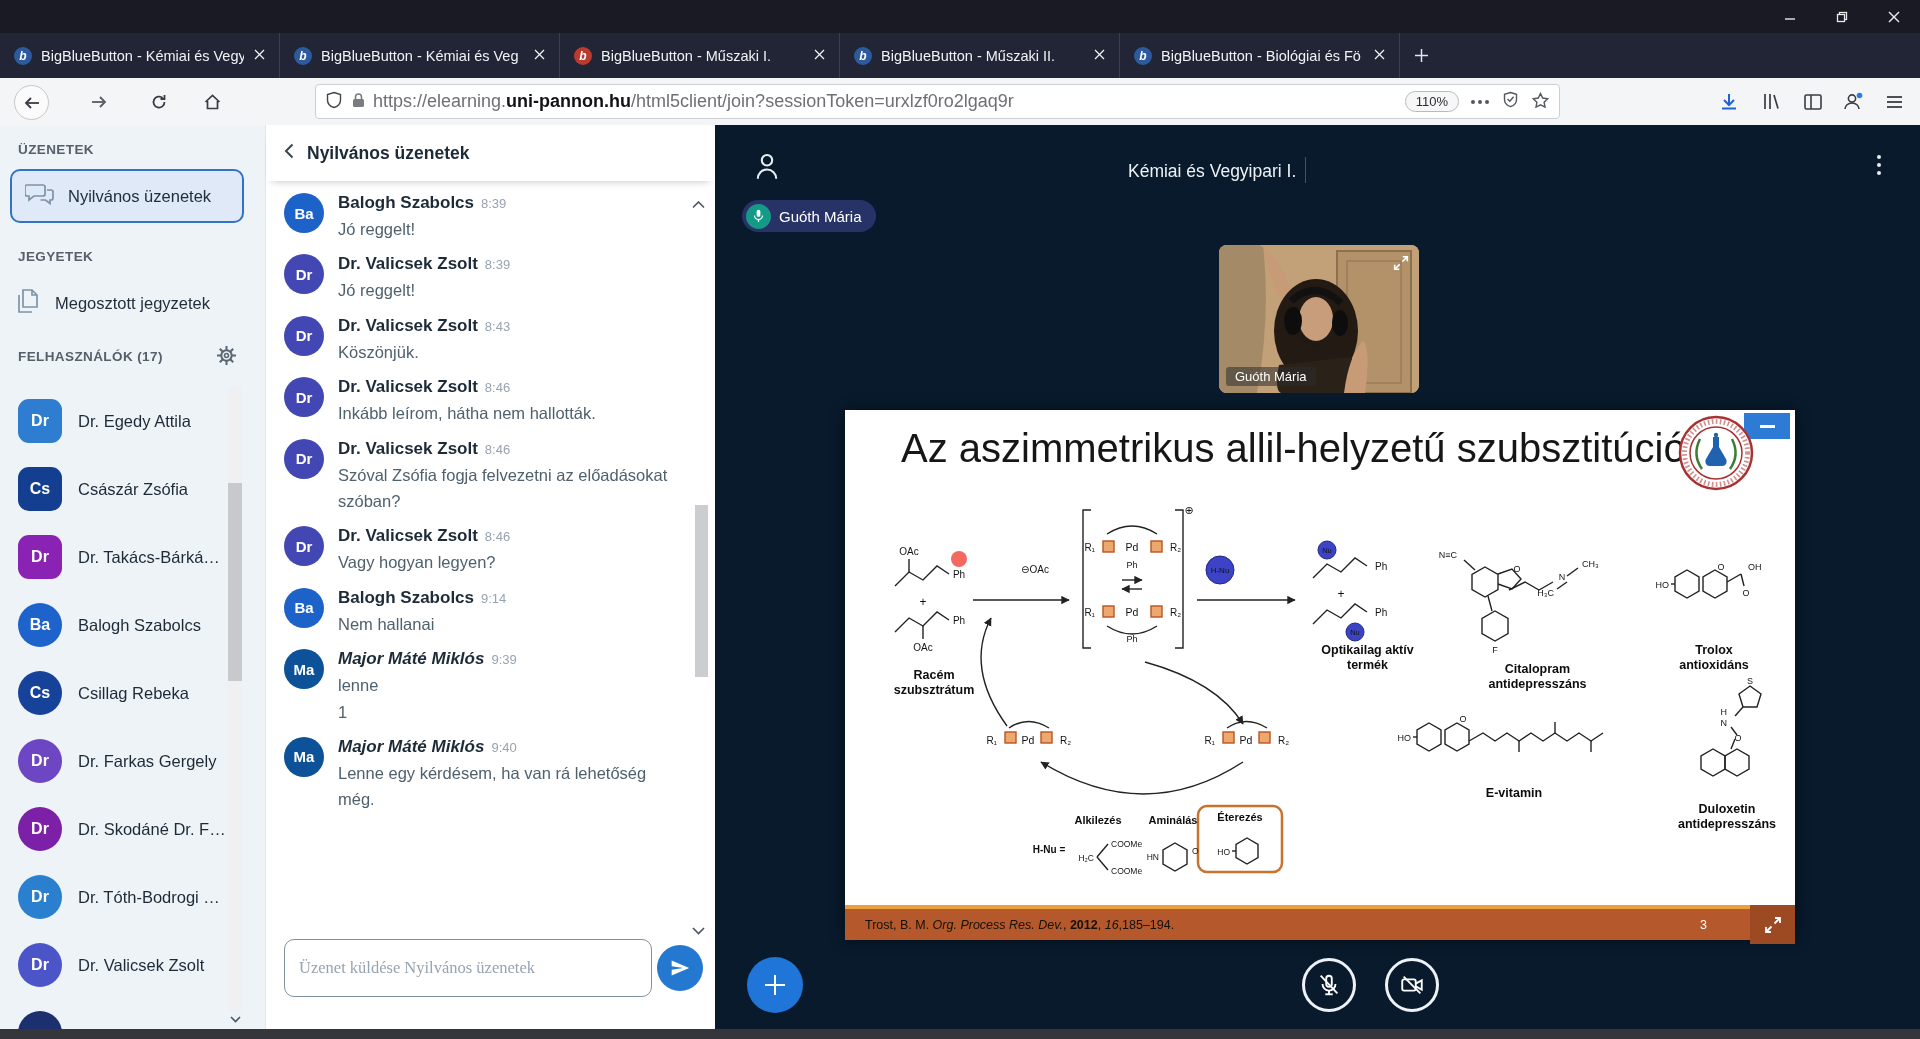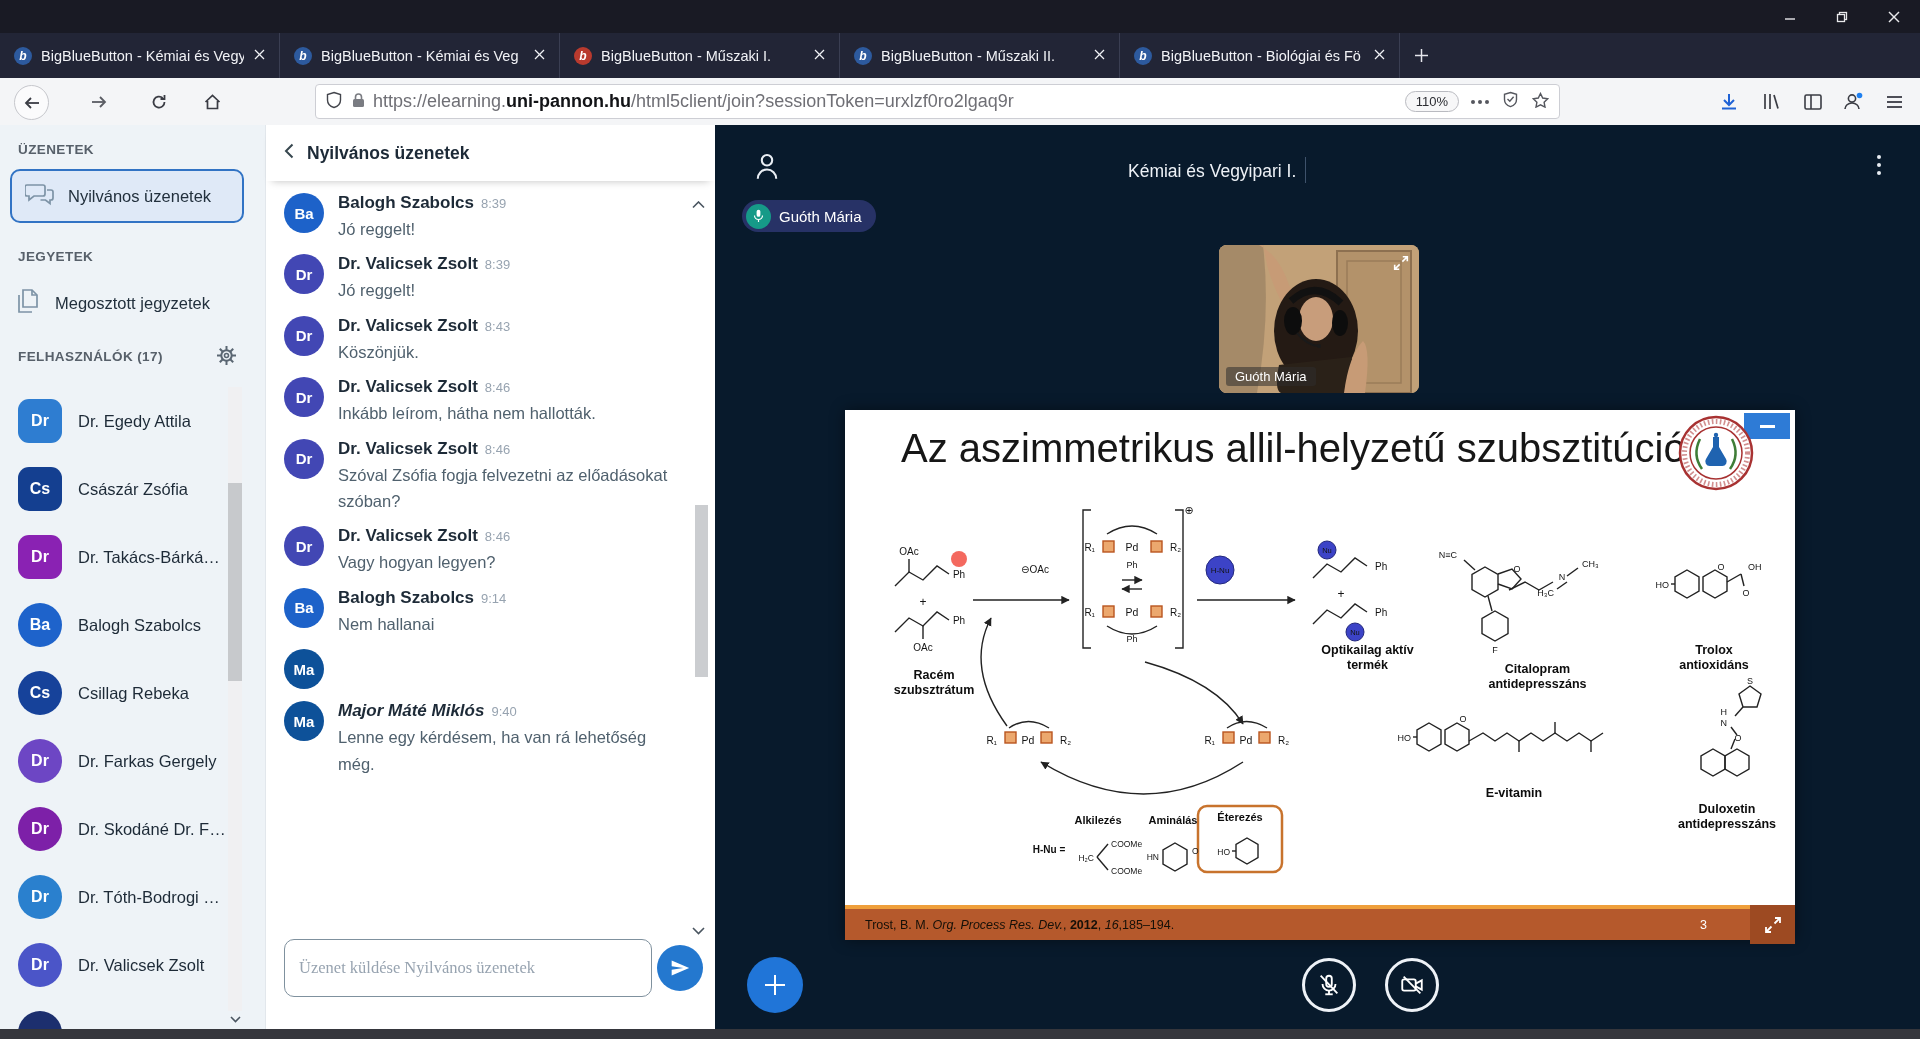--- a/index.html
+++ b/index.html
@@ -478,20 +478,25 @@
             <span>Ba</span>
           </div>
           <div>
             <div><span class="msg-name">Balogh Szabolcs</span><span class="msg-time">9:14</span></div>
             <div class="msg-text">Nem hallanai</div>
           </div>
         </div>
         <div class="msg">
           <div class="avatar circle" style="background: rgb(13, 81, 153);">
             <span>Ma</span>
+          </div>
+          <div>
+            <div><span class="msg-name offline">Major Máté Miklós</span><span class="msg-time">9:39</span></div>
+            <div class="msg-text">lenne
+1</div>
           </div>
         </div>
         <div class="msg">
           <div class="avatar circle" style="background: rgb(13, 81, 153);">
             <span>Ma</span>
           </div>
           <div>
             <div><span class="msg-name offline">Major Máté Miklós</span><span class="msg-time">9:40</span></div>
             <div class="msg-text">Lenne egy kérdésem, ha van rá lehetőség még.</div>
           </div>

